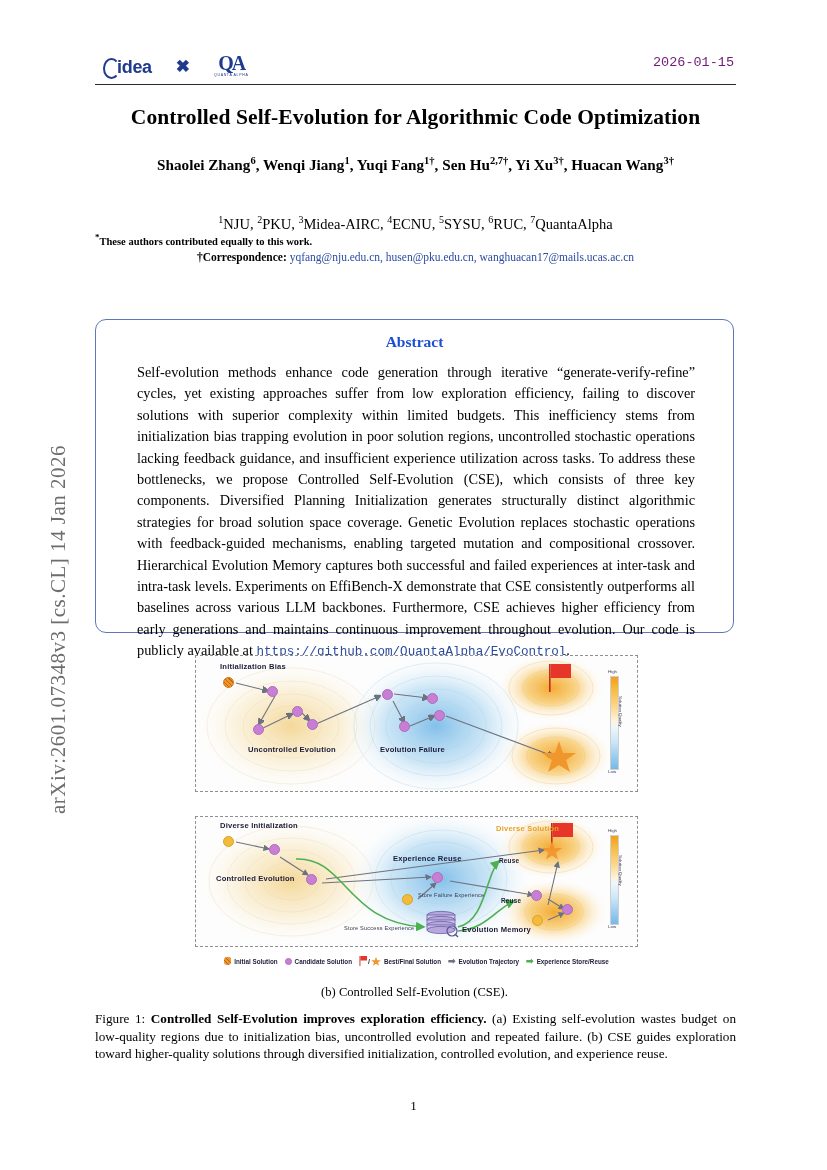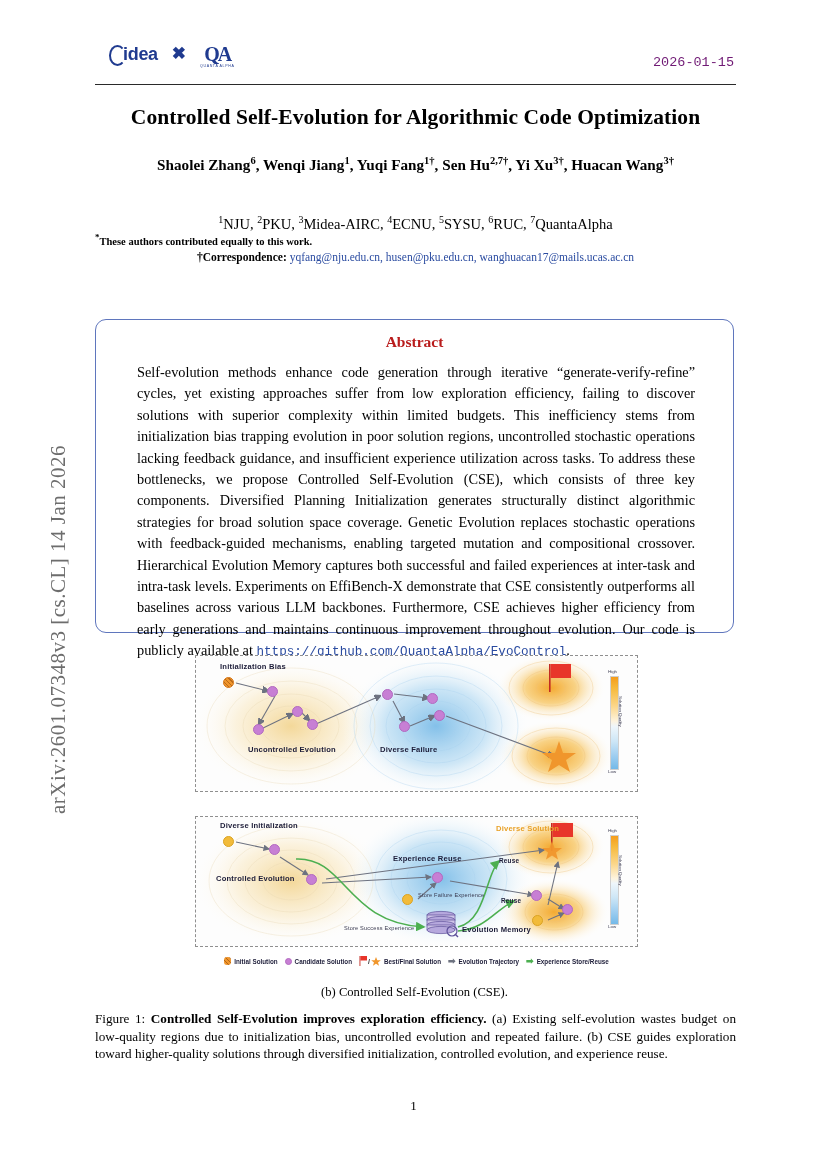--- a/index.html
+++ b/index.html
@@ -40,25 +40,25 @@
   .header {
     position: absolute;
     left: 95px;
     top: 44px;
     width: 641px;
     height: 40px;
     border-bottom: 1.1px solid #2a2a2a;
   }
   .logo-wrap {
     position: absolute;
-    left: 14px;
+    left: 8px;
     top: 0px;
     display: flex;
-    align-items: flex-start;
-    gap: 14px;
+    align-items: flex-end;
+    gap: 24px;
     height: 34px;
   }
   .midea-logo {
     display: flex;
     align-items: center;
     font-family: "Liberation Sans", sans-serif;
     font-weight: bold;
     font-size: 18px;
     color: #1f3a8f;
     letter-spacing: -0.3px;
@@ -174,21 +174,21 @@
     box-sizing: border-box;
   }
   .abstract-title {
     position: absolute;
     left: 0;
     top: 13px;
     width: 100%;
     text-align: center;
     font-size: 15.5px;
     font-weight: bold;
-    color: #b91c1c;
+    color: #1d4ed8;
   }
   .abstract-body {
     position: absolute;
     left: 41px;
     top: 42px;
     width: 558px;
     font-size: 14.3px;
     line-height: 21.4px;
     text-align: justify;
     text-justify: inter-word;
@@ -460,21 +460,21 @@
         <div class="node" style="left:57px; top:68px;"></div>
         <div class="node" style="left:96px; top:50px;"></div>
         <div class="node" style="left:111px; top:63px;"></div>
         <div class="node" style="left:186px; top:33px;"></div>
         <div class="node" style="left:231px; top:37px;"></div>
         <div class="node" style="left:203px; top:65px;"></div>
         <div class="node" style="left:238px; top:54px;"></div>
 
         <div class="lbl" style="left:24px; top:6px;">Initialization Bias</div>
         <div class="lbl" style="left:52px; top:89px;">Uncontrolled Evolution</div>
-        <div class="lbl" style="left:184px; top:89px;">Diverse Failure</div>
+        <div class="lbl" style="left:184px; top:89px;">Evolution Failure</div>
 
         <div class="cbar" style="left:414px; top:20px; height:92px;"></div>
         <div class="cbar-hi" style="left:412px; top:13px;">High</div>
         <div class="cbar-lo" style="left:412px; top:113px;">Low</div>
         <div class="cbar-name" style="left:427px; top:40px;">Solution Quality</div>
       </div>
     </div>
 
     <div class="subfig" id="subfig-b">
       <div class="landscape">

